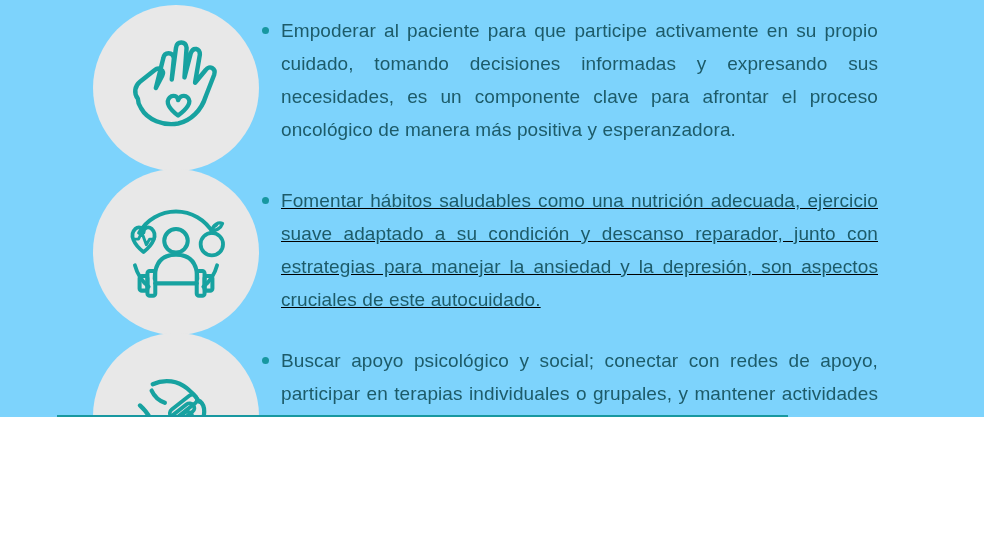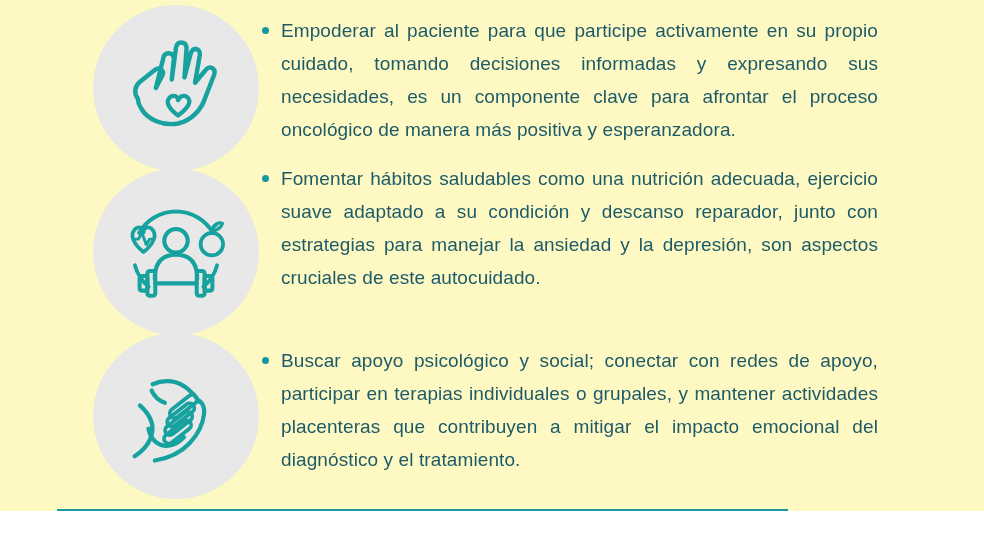--- a/index.html
+++ b/index.html
@@ -3,22 +3,22 @@
 <meta charset="utf-8">
 <style>
   html,body{margin:0;padding:0;}
   body{
     font-family:"Liberation Sans", sans-serif;
     background:#ffffff;
   }
   .slide{
     position:relative;
     width:984px;
-    height:511px;
-    background:#fef9c3;
+    height:417px;
+    background:#7dd3fc;
     overflow:hidden;
   }
   .icon-circle{
     position:absolute;
     left:93px;
     width:166px;
     height:166px;
     border-radius:50%;
     background:#e8e8e8;
     display:flex;
@@ -29,21 +29,21 @@
   .circle-2{top:169px;}
   .circle-3{top:333px;}
   .icon-svg{display:block;}
   .bullet-row{
     position:absolute;
     left:262px;
     width:616px;
     padding-left:0;
   }
   .row-1{top:14px;}
-  .row-2{top:162px;}
+  .row-2{top:184px;text-decoration:underline;}
   .row-3{top:344px;}
   .dot{
     position:absolute;
     left:0;
     top:13px;
     width:7px;
     height:7px;
     border-radius:50%;
     background:#1797a0;
   }

